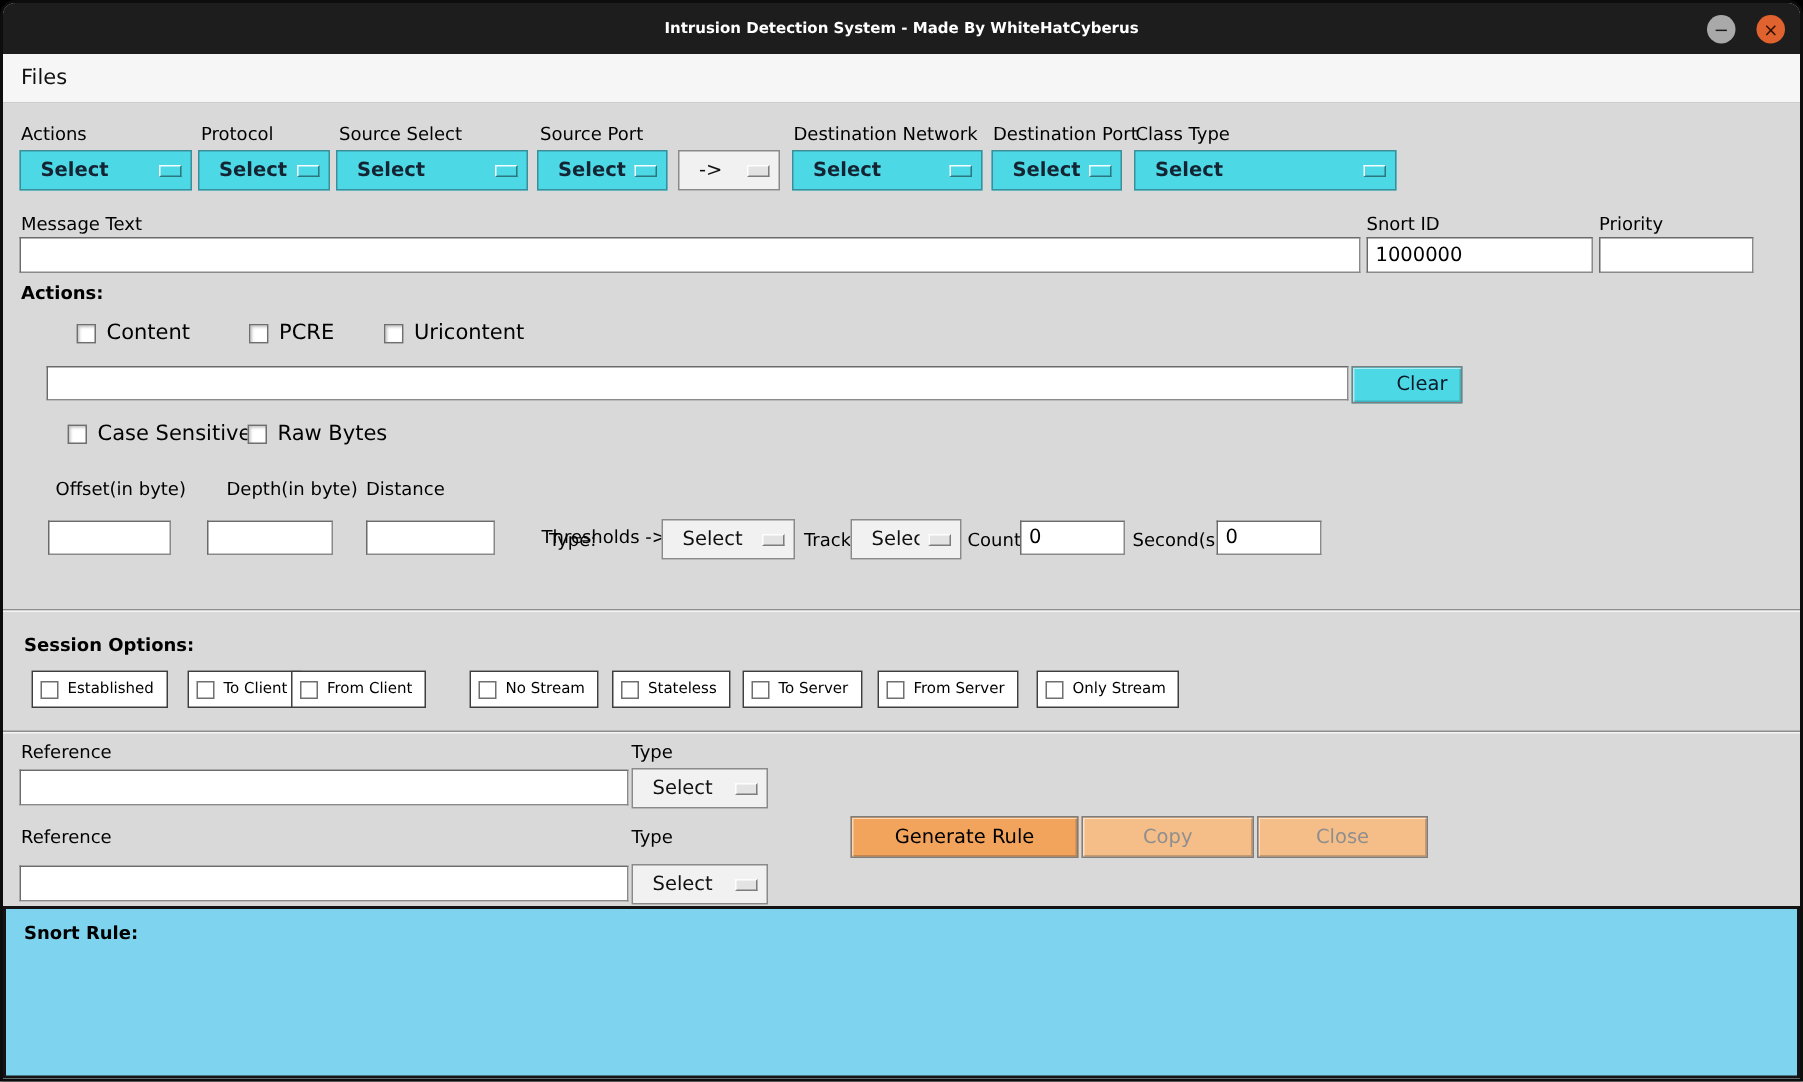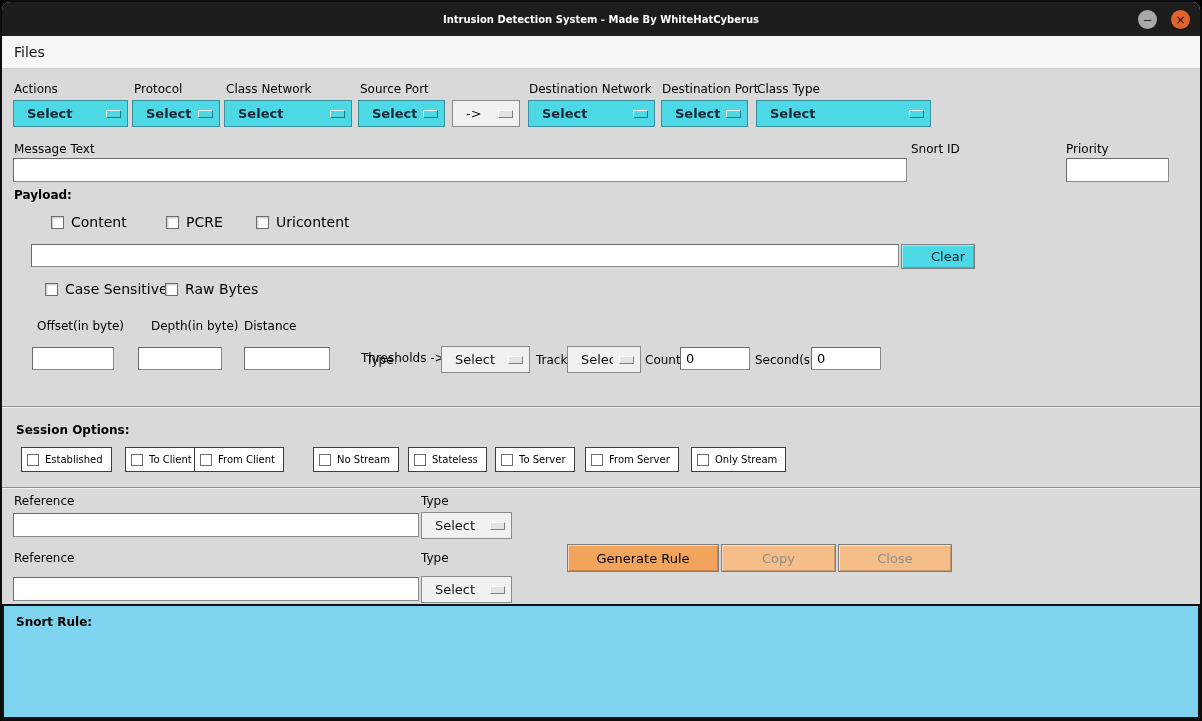--- a/index.html
+++ b/index.html
@@ -131,21 +131,21 @@
       </div>
     </div>
   </div>
 
   <div class="menubar">
     <span class="menu-item">Files</span>
   </div>
 
   <span class="lbl" style="left:12px; top:80px;">Actions</span>
   <span class="lbl" style="left:132px; top:80px;">Protocol</span>
-  <span class="lbl" style="left:224px; top:80px;">Class Network</span>
+  <span class="lbl" style="left:224px; top:80px;">Source Select</span>
   <span class="lbl" style="left:358px; top:80px;">Source Port</span>
   <span class="lbl" style="left:527px; top:80px;">Destination Network</span>
   <span class="lbl" style="left:660px; top:80px;">Destination Port</span>
   <span class="lbl" style="left:755px; top:80px;">Class Type</span>
 
   <div class="dd cyan" style="left:11px; top:98px; width:115px;">
     <span class="dd-text">Select</span>
     <span class="dd-ind"></span>
   </div>
   <div class="dd cyan" style="left:130px; top:98px; width:88px;">
@@ -174,23 +174,24 @@
   </div>
   <div class="dd cyan" style="left:754px; top:98px; width:175px;">
     <span class="dd-text">Select</span>
     <span class="dd-ind"></span>
   </div>
 
   <span class="lbl" style="left:12px; top:140px;">Message Text</span>
   <span class="lbl" style="left:909px; top:140px;">Snort ID</span>
   <span class="lbl" style="left:1064px; top:140px;">Priority</span>
   <input class="entry" style="left: 11px; top: 156px; width: 894px;" value="">
+  <input class="entry" style="left: 909px; top: 156px; width: 151px;" value="1000000">
   <input class="entry" style="left: 1064px; top: 156px; width: 103px;" value="">
 
-  <span class="lbl bold" style="left:12px; top:186px;">Payload:</span>
+  <span class="lbl bold" style="left:12px; top:186px;">Actions:</span>
 
   <label class="cb" style="left:34px; top:212px;">
     <span class="cbbox"></span>
     <span class="cb-lbl">Content</span>
   </label>
   <label class="cb" style="left:149px; top:212px;">
     <span class="cbbox"></span>
     <span class="cb-lbl">PCRE</span>
   </label>
   <label class="cb" style="left:239px; top:212px;">

